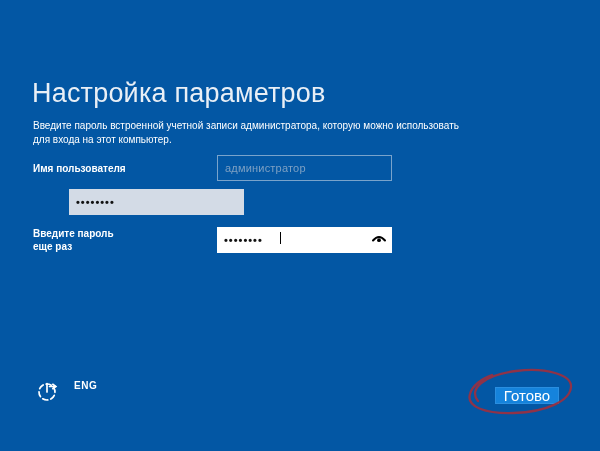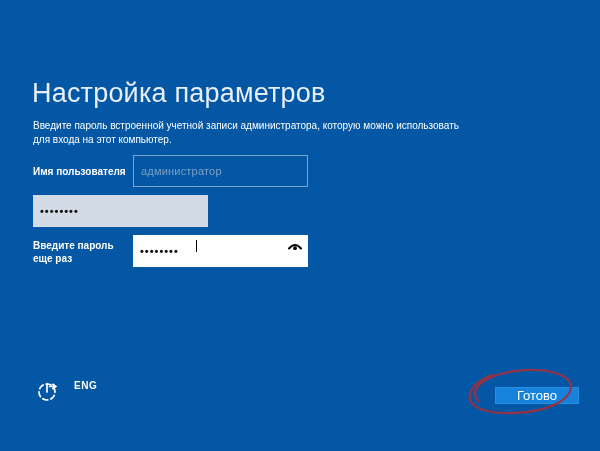--- a/index.html
+++ b/index.html
@@ -36,34 +36,36 @@
     color:#ffffff;
   }
   .form{
     position:absolute;left:33px;top:155px;
     width:300px;
   }
   .form-row{
     display:flex;
     align-items:center;
     margin-bottom:8px;
+    gap:48px;
   }
-  .form-row.align-top{align-items:flex-start;}
+  .form-row.align-top{align-items:flex-end;}
   .form-label{
     width:100px;
     font-size:10px;font-weight:600;
     line-height:13px;
     color:#ffffff;
     flex:none;
   }
   .align-top .form-label{padding-top:4px;}
   .field-wrap{
     position:relative;
-    width:175px;height:32px;
+    width:175px;height:26px;
     flex:none;
+    margin-left:36px;
   }
   .field{
     width:100%;height:100%;
     border:none;outline:none;
     font-family:"Liberation Sans",sans-serif;
     font-size:11px;font-weight:700;
     letter-spacing:1px;
     padding:0 7px;
     color:#111;
     border-radius:0;
@@ -105,26 +107,26 @@
   }
   .lang-label{
     margin-left:16px;
     font-size:10px;font-weight:700;
     letter-spacing:.6px;
     color:#ffffff;
     cursor:pointer;
   }
   .done-button{
     position:absolute;left:495px;top:387px;
-    width:84px;height:17px;
+    width:64px;height:17px;
     background:var(--accent-button);
     border:1px solid #2a8ee0;
     color:#ffffff;
     font-family:"Liberation Sans",sans-serif;
-    font-size:13px;
+    font-size:15px;
     display:flex;align-items:center;justify-content:center;
     cursor:pointer;
     padding:0;
   }
   .annotation{
     position:absolute;left:458px;top:363px;
     width:124px;height:56px;
     pointer-events:none;
   }
 </style>

